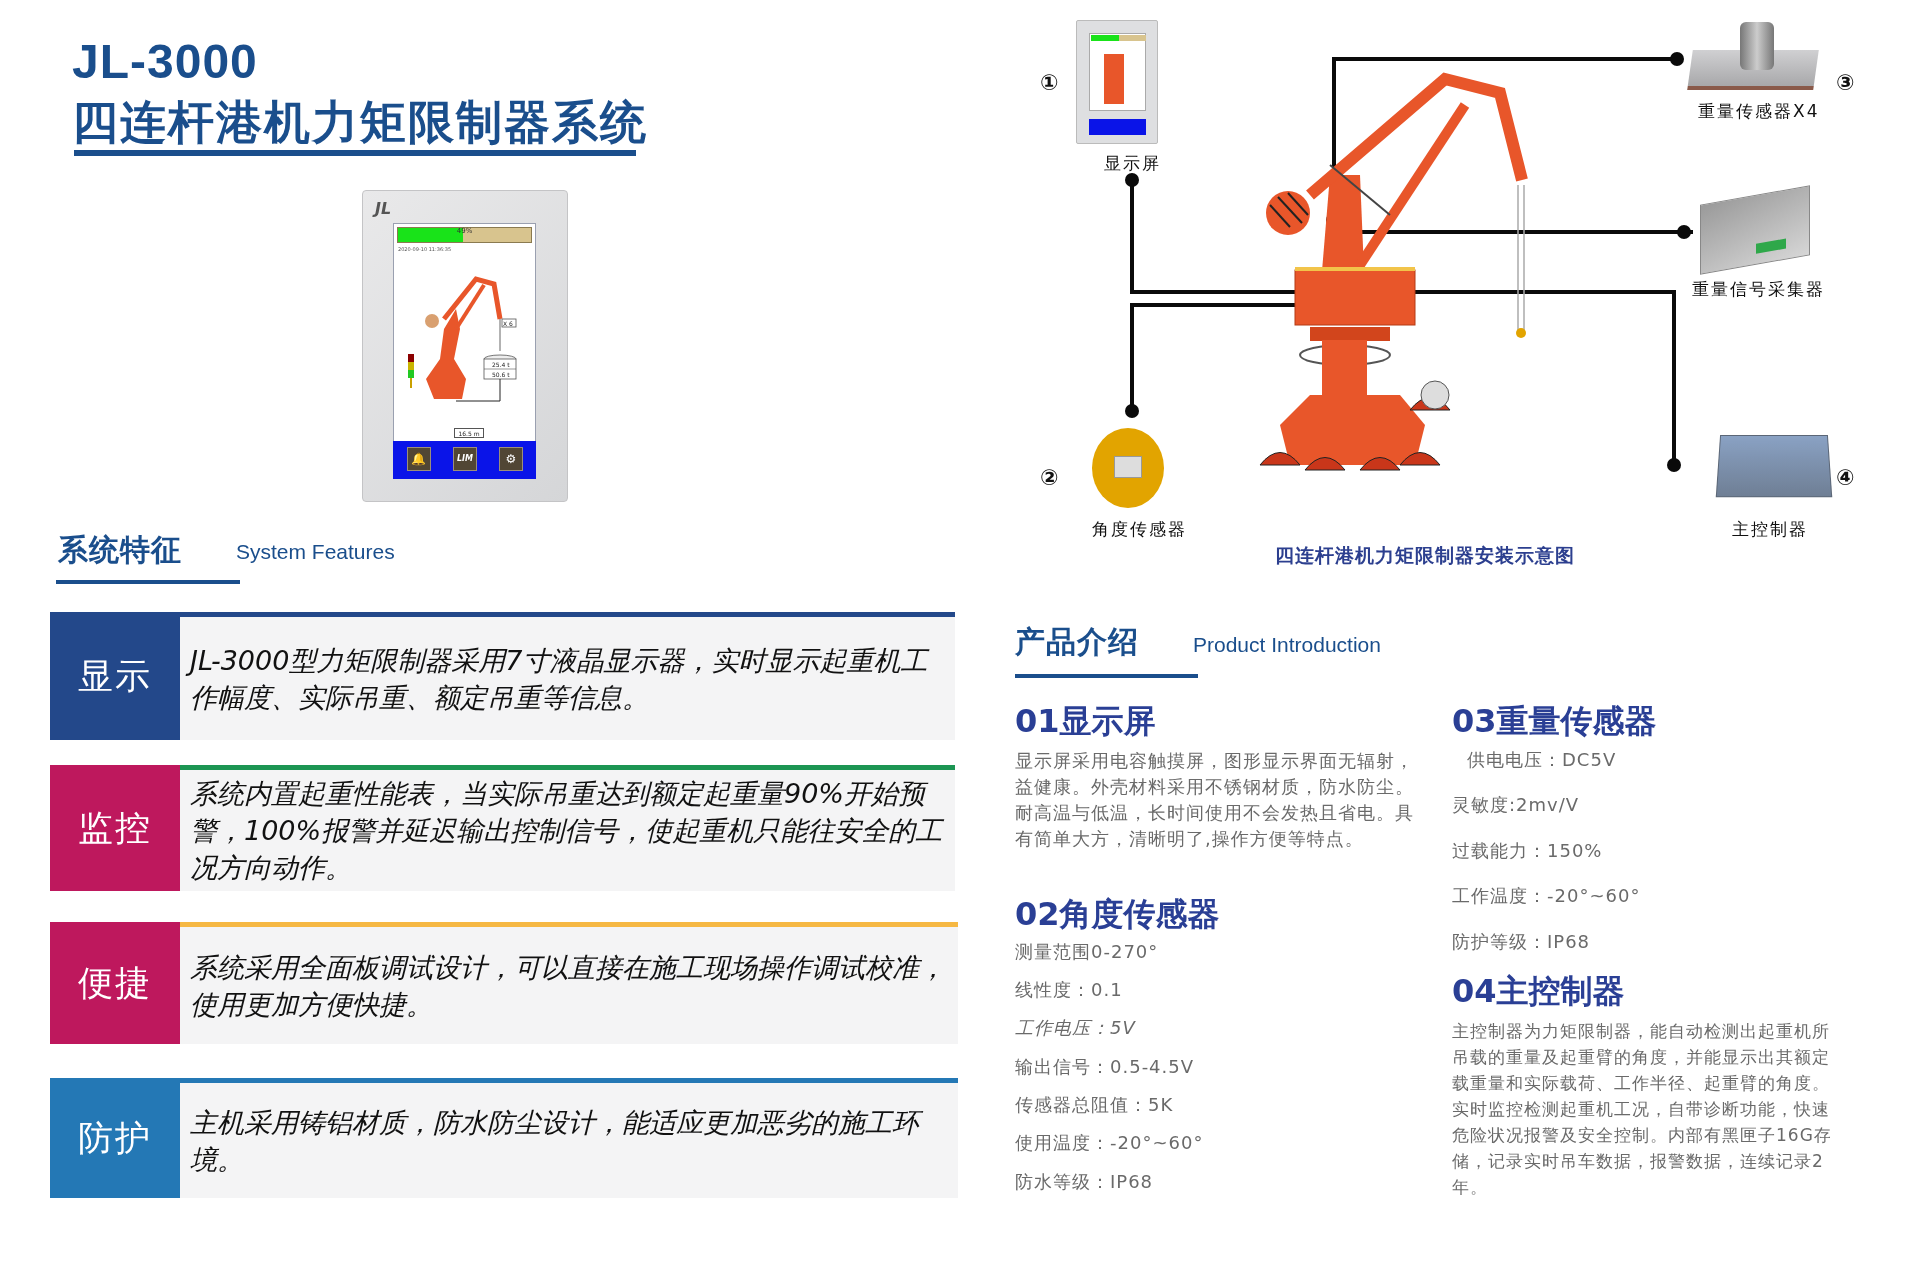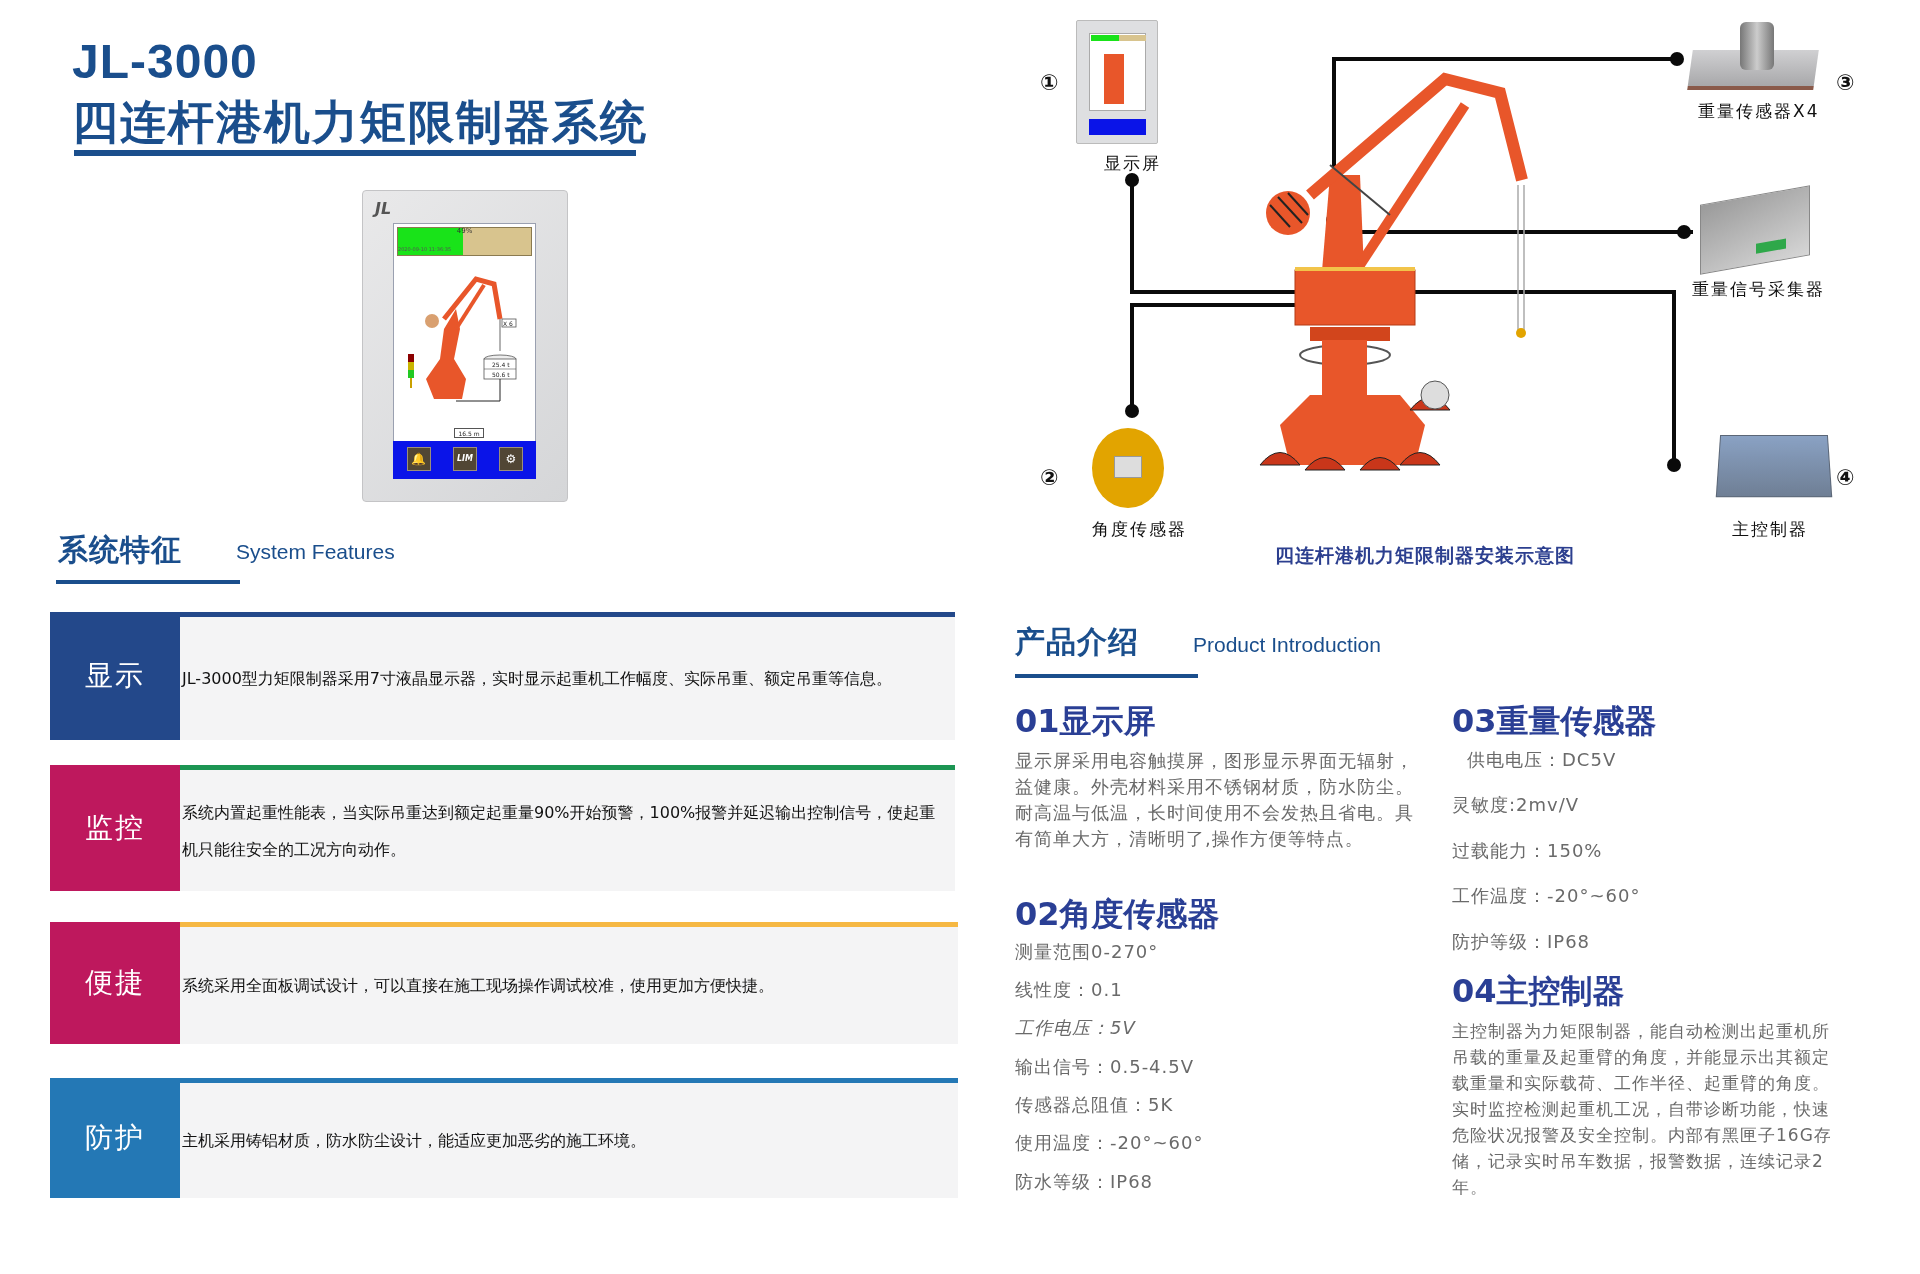--- a/index.html
+++ b/index.html
@@ -9,39 +9,39 @@
 
   
   .title-model { left: 72px; top: 34px; font-size: 48px; font-weight: bold; color: #1a4e8c; letter-spacing: 1px; font-family: "Liberation Sans", "DejaVu Sans", sans-serif; }
   .title-main { left: 72px; top: 92px; font-size: 46px; font-weight: bold; color: #1a4e8c; letter-spacing: 2px; }
   .title-underline { left: 74px; top: 150px; width: 562px; height: 6px; background: #1a4e8c; }
 
   
   .device { left: 362px; top: 190px; width: 206px; height: 312px; background: linear-gradient(135deg,#e9e9ea,#d5d6d8); border: 1px solid #c4c4c6; border-radius: 4px; }
   .device-logo { left: 12px; top: 8px; font-size: 16px; color: #555; font-style: italic; font-weight: bold; }
   .device-screen { left: 30px; top: 32px; width: 143px; height: 240px; background: #fff; border: 1px solid #9aa0b0; }
-  .pbar { left: 3px; top: 3px; width: 135px; height: 29px; background: #d8c48e; border: 1px solid #8a7a50; }
+  .pbar { left: 3px; top: 3px; width: 135px; height: 16px; background: #d8c48e; border: 1px solid #8a7a50; }
   .pbar-fill { left: 0; top: 0; width: 49%; height: 100%; background: #19e319; }
   .pbar-label { left: 0; top: -1px; width: 100%; text-align: center; font-size: 7px; color: #333; }
   .scr-time { left: 4px; top: 22px; font-size: 5px; color: #555; }
   .crane-mini { left: 10px; top: 35px; width: 125px; height: 150px; }
   .scr-radius { left: 60px; top: 204px; width: 30px; height: 10px; border: 1px solid #555; font-size: 6px; text-align: center; line-height: 9px; background: #fff; }
   .device-btnbar { left: 30px; top: 250px; width: 143px; height: 38px; background: #0a14e8; }
   .dbtn { top: 6px; width: 24px; height: 24px; background: #514634; border: 1px solid #9b8e7a; color: #fff; font-size: 12px; text-align: center; line-height: 22px; }
 
   
   .sec-cn { font-size: 30px; font-weight: bold; color: #1a4e8c; letter-spacing: 1px; }
   .sec-en { font-size: 21px; color: #1a4e8c; font-family: "Liberation Sans", "DejaVu Sans", sans-serif; }
   .sec-line { height: 4px; background: #1a4e8c; }
 
   
   .feat { left: 50px; width: 905px; }
   .feat-topbar { left: 130px; top: 0; right: 0; height: 5px; }
-  .feat-label { left: 0; top: 0; width: 130px; height: 100%; color: #fff; font-size: 28px; display: flex; align-items: center; justify-content: center; letter-spacing: 2px; }
-  .feat-body { left: 130px; top: 5px; right: 0; bottom: 0; background: #f4f4f5; display: flex; align-items: center; padding: 0 8px 0 2px; font-size: 16px; line-height: 37px; color: #111; }
+  .feat-label { left: 0; top: 0; width: 130px; height: 100%; color: #fff; font-size: 35px; display: flex; align-items: center; justify-content: center; letter-spacing: 2px; }
+  .feat-body { left: 130px; top: 5px; right: 0; bottom: 0; background: #f4f4f5; display: flex; align-items: center; padding: 0 8px 0 10px; font-size: 27px; line-height: 37px; color: #111; font-style: italic; }
 
   
   .diag-label { font-size: 17px; color: #111; letter-spacing: 2px; text-align: center; }
   .circ-num { font-size: 22px; color: #111; font-weight: bold; }
   .wire { background: #0a0a0a; }
   .dot { width: 14px; height: 14px; border-radius: 50%; background: #0a0a0a; }
   .diag-caption { left: 1275px; top: 543px; font-size: 19px; font-weight: bold; color: #2c3f8f; letter-spacing: 1px; }
 
   
   .p-head { font-size: 32px; font-weight: bold; color: #2a3f95; }

